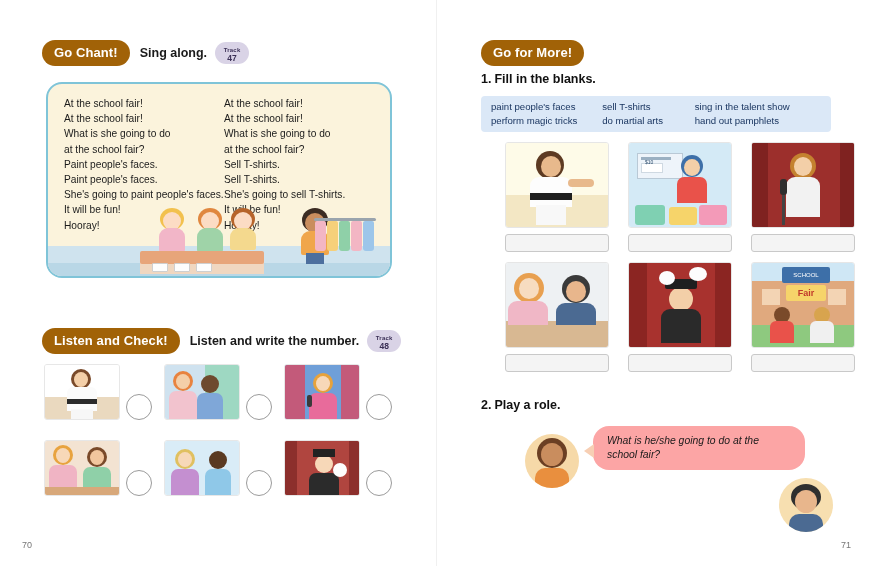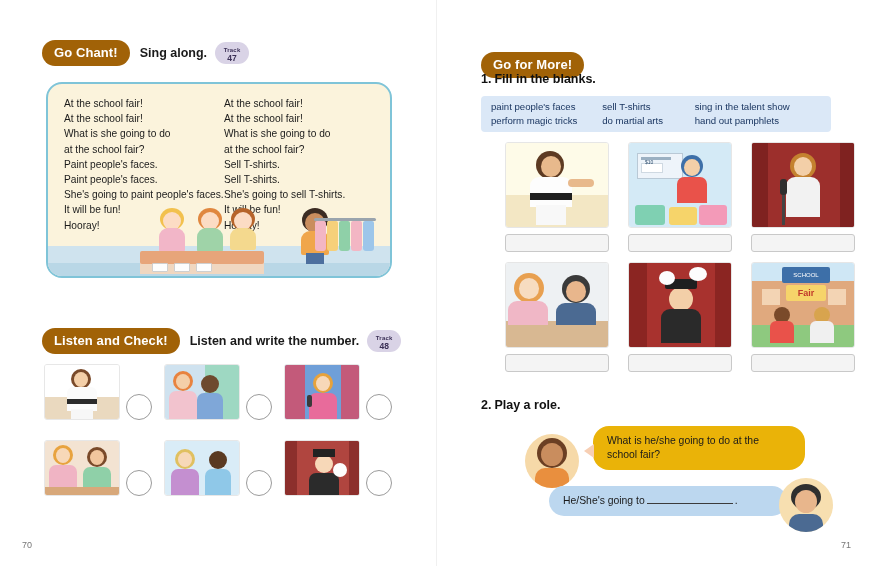--- a/index.html
+++ b/index.html
@@ -159,21 +159,21 @@
     font-size: 9px; color: #777;
   }
   .pagenum.l { left: 22px; }
   .pagenum.r { right: 22px; }
 
   
   .right {
     position: absolute; left: 437px; top: 0;
     width: 436px; height: 566px;
   }
-  .gfm-head { position: absolute; left: 44px; top: 52px; }
+  .gfm-head { position: absolute; left: 44px; top: 40px; }
   .num-head {
     position: absolute;
     font-size: 12.5px; font-weight: bold; color: #111;
   }
   .num-head .n { margin-right: 3px; }
   .word-bank {
     position: absolute; left: 44px; top: 96px;
     width: 350px; height: 36px;
     background: #dbe8f7;
     border-radius: 4px;
@@ -221,21 +221,21 @@
     overflow: hidden;
   }
   .bubble {
     position: absolute;
     border-radius: 16px;
     font-size: 10.4px;
     line-height: 14px;
     color: #1a1a1a;
     padding: 8px 14px;
   }
-  .bubble.peach { background: #eab308; }
+  .bubble.peach { background: #fca5a5; font-style: italic; }
   .bubble.blue  { background: #bcd7ef; }
   .bubble:after {
     content: ""; position: absolute;
     width: 0; height: 0;
   }
   .bubble.peach:after {
     left: -9px; top: 18px;
     border-top: 7px solid transparent;
     border-bottom: 7px solid transparent;
     border-right: 10px solid #f7cfb4;
@@ -564,23 +564,20 @@
       <div class="avatar" style="left:44px; top:14px; background:#f6d9a8;">
         <div class="c" style="left:12px; top:4px; width:30px; height:30px; background:#6b3f23;"></div>
         <div class="c" style="left:16px; top:9px; width:22px; height:23px; background:#c98d5e;"></div>
         <div class="r" style="left:10px; top:34px; width:34px; height:22px; background:#e98f3e; border-radius:10px 10px 0 0;"></div>
       </div>
 
       <div class="bubble peach" style="left:112px; top:6px; width:212px;">
         <span>What is he/she going to do at the school fair?</span>
       </div>
 
-      <div class="bubble blue" style="left:68px; top:66px; width:238px;">
-        <span>He/She's going to</span><span class="blank-line"></span><span>.</span>
-      </div>
 
       <div class="avatar" style="left:298px; top:58px; background:#f7dfb0;">
         <div class="c" style="left:12px; top:6px; width:30px; height:26px; background:#2f2f2f;"></div>
         <div class="c" style="left:16px; top:12px; width:22px; height:23px; background:#e8b68c;"></div>
         <div class="r" style="left:10px; top:36px; width:34px; height:20px; background:#4b6a92; border-radius:10px 10px 0 0;"></div>
       </div>
     </div>
 
     <div class="pagenum r">71</div>
   </div>

